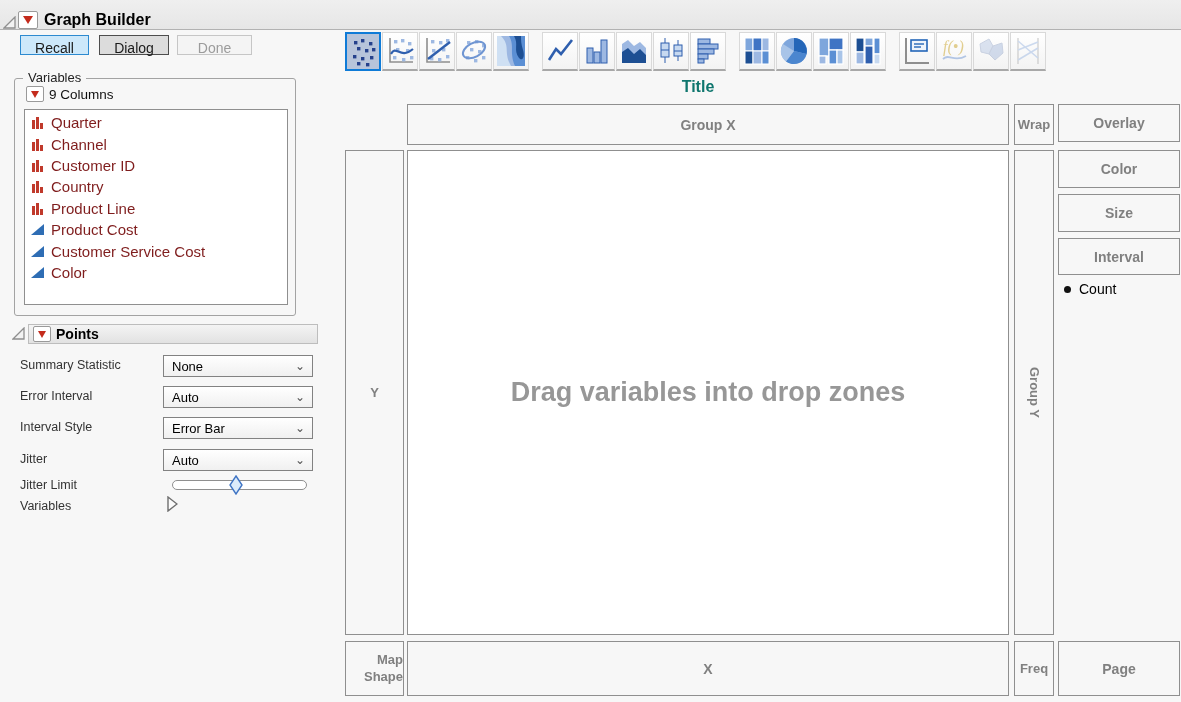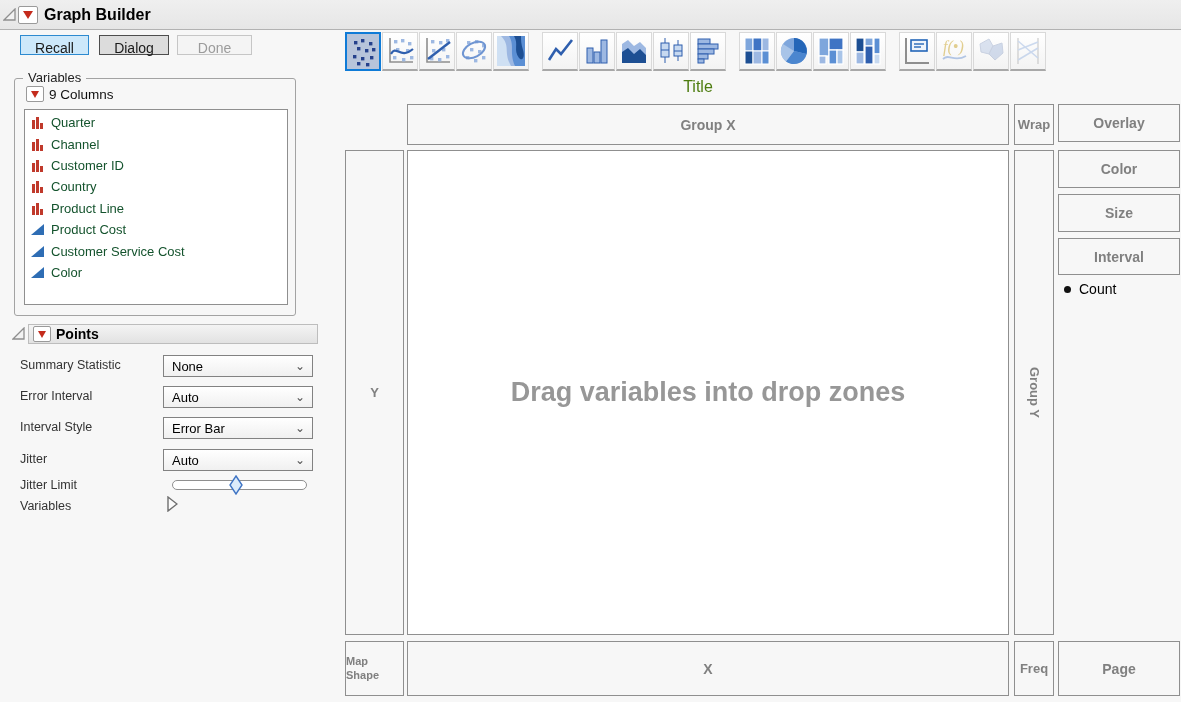--- a/index.html
+++ b/index.html
@@ -4,21 +4,21 @@
 <style>
   * { margin:0; padding:0; box-sizing:border-box; }
   html,body { width:1181px; height:702px; }
   body {
     font-family:"Liberation Sans","DejaVu Sans",sans-serif;
     background:#f7f7f7; color:#1a1a1a; position:relative; overflow:hidden;
   }
   
   .titlebar{position:absolute;left:0;top:0;width:1181px;height:30px;
     background:linear-gradient(#efefef,#e6e6e6);border-bottom:1px solid #b2b2b2;
-    display:flex;align-items:center;}
+    display:flex;align-items:flex-end;}
   .disclosure-sw{width:13px;height:13px;margin-left:3px;}
   .rt-btn{width:20px;height:18px;background:#fff;border:1px solid #9a9a9a;border-radius:2px;
     display:flex;align-items:center;justify-content:center;margin-left:2px;cursor:pointer;}
   .rt-tri{width:0;height:0;border-left:5px solid transparent;border-right:5px solid transparent;
     border-top:8px solid #c42b1c;}
   .win-title{font-weight:bold;font-size:16px;margin-left:6px;color:#000;}
   
   .btn{position:absolute;height:20px;font-size:14px;text-align:center;line-height:25px;cursor:pointer;}
   .btn-recall{left:20px;top:35px;width:69px;background:#cde8fa;border:1px solid #2d8ad0;}
   .btn-dialog{left:99px;top:35px;width:70px;background:#dcdcdc;border:1px solid #4d4d4d;}
@@ -26,21 +26,21 @@
   
   .groupbox{position:absolute;left:14px;top:78px;width:282px;height:238px;
     border:1px solid #a3a3a3;border-radius:3px;}
   .groupbox-legend{position:absolute;top:-9px;left:8px;background:#f7f7f7;padding:0 5px;
     font-size:13px;color:#222;}
   .columns-row{position:absolute;left:9px;top:7px;display:flex;align-items:center;gap:5px;}
   .columns-label{font-size:13.5px;color:#111;}
   .varlist{position:absolute;left:9px;top:30px;width:264px;height:196px;background:#fff;
     border:1px solid #8f8f8f;overflow:hidden;padding-top:2px;}
   .varitem{display:flex;align-items:center;gap:7px;height:21.4px;padding-left:6px;cursor:pointer;}
-  .varitem .vlabel{font-size:13px;color:#14532d;}
+  .varitem .vlabel{font-size:15px;color:#7f1d1d;}
   
   .palette{position:absolute;left:345px;top:32px;height:40px;display:flex;align-items:flex-start;}
   .pbtn{width:36px;height:39px;display:flex;align-items:center;justify-content:center;
     background:linear-gradient(#ffffff,#f3f3f3);border:1px solid #d9d9d9;
     border-bottom:2px solid #a8a8a8;margin-right:1px;cursor:pointer;}
   .pbtn.selected{border:2px solid #0f7bd7;background:#b7c4da;}
   .pbtn.disabled svg{opacity:.5;}
   .pgap{width:12px;}
   
   .points-header{position:absolute;left:28px;top:324px;width:290px;height:20px;
@@ -52,34 +52,34 @@
   .combo{position:absolute;left:163px;width:150px;height:22px;background:linear-gradient(#fff,#f0f0f0);
     border:1px solid #828282;font-size:13px;color:#000;display:flex;align-items:center;
     padding-left:8px;cursor:pointer;}
   .combo .chev{position:absolute;right:7px;top:3px;color:#555;font-size:12px;}
   .slider-track{position:absolute;left:172px;top:480px;width:135px;height:10px;background:#fff;
     border:1px solid #8f8f8f;border-radius:6px;cursor:pointer;}
   .slider-thumb{position:absolute;top:-6px;width:14px;height:20px;margin-left:-7px;cursor:pointer;}
   .disc-right{position:absolute;left:166px;top:496px;width:12px;height:16px;cursor:pointer;}
   
   .graph-title{position:absolute;left:397px;top:78px;width:602px;text-align:center;
-    font-weight:normal;font-size:16px;color:#4d7c0f;}
+    font-weight:bold;font-size:16px;color:#0f766e;}
   .zone{position:absolute;border:1px solid #8f8f8f;background:#f7f7f7;
     display:flex;align-items:center;justify-content:center;
     font-weight:bold;font-size:14px;color:#808080;}
   .zone-group-x{left:407px;top:104px;width:602px;height:41px;}
   .zone-wrap{left:1014px;top:104px;width:40px;height:41px;font-size:13px;}
   .zone-overlay{left:1058px;top:104px;width:122px;height:38px;}
   .zone-color{left:1058px;top:150px;width:122px;height:38px;}
   .zone-size{left:1058px;top:194px;width:122px;height:38px;}
   .zone-interval{left:1058px;top:238px;width:122px;height:37px;}
   .zone-y{left:345px;top:150px;width:59px;height:485px;font-size:13px;}
   .zone-group-y{left:1014px;top:150px;width:40px;height:485px;font-size:13px;}
   .zone-group-y .vtext{writing-mode:vertical-rl;}
-  .zone-map-shape{left:345px;top:641px;width:59px;height:55px;font-size:11px;text-align:left;line-height:1.25;}
+  .zone-map-shape{left:345px;top:641px;width:59px;height:55px;font-size:13px;text-align:right;line-height:1.25;}
   .zone-x{left:407px;top:641px;width:602px;height:55px;}
   .zone-freq{left:1014px;top:641px;width:40px;height:55px;font-size:13px;}
   .zone-page{left:1058px;top:641px;width:122px;height:55px;}
   .plot-area{position:absolute;left:407px;top:150px;width:602px;height:485px;background:#fff;
     border:1px solid #8f8f8f;display:flex;align-items:center;justify-content:center;}
   .plot-msg{font-weight:bold;font-size:27px;color:#979797;}
   .count-row{position:absolute;left:1064px;top:281px;display:flex;align-items:center;gap:8px;}
   .count-bullet{width:7px;height:7px;border-radius:50%;background:#111;}
   .count-label{font-size:14px;color:#000;}
 </style>

